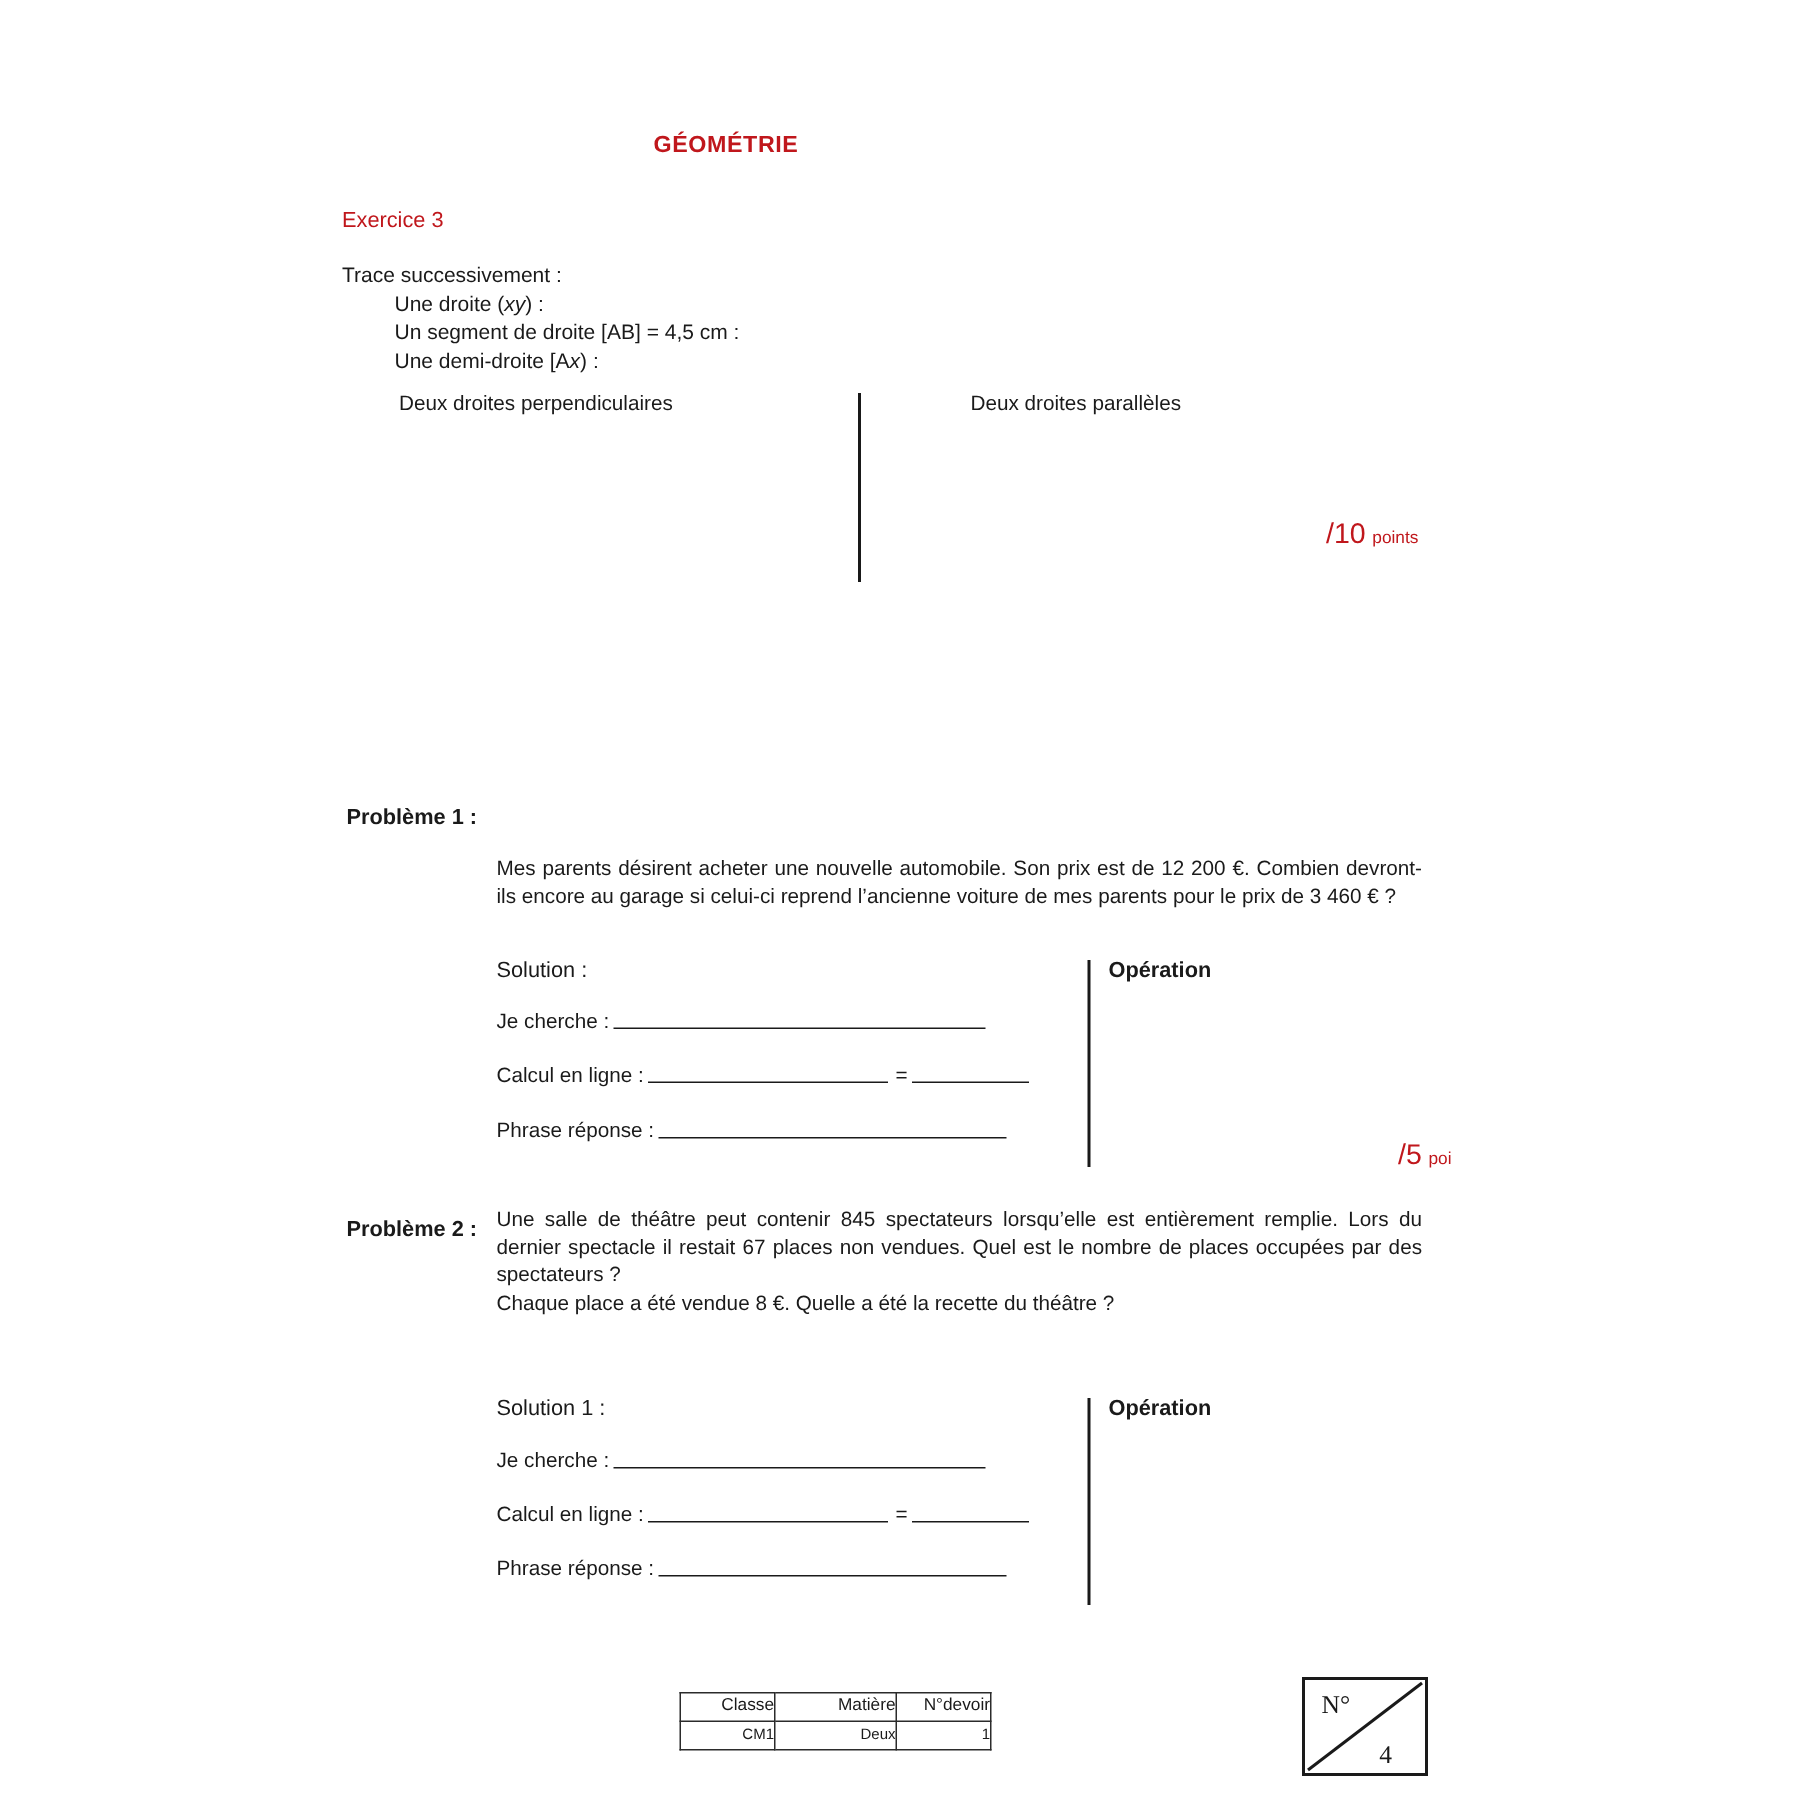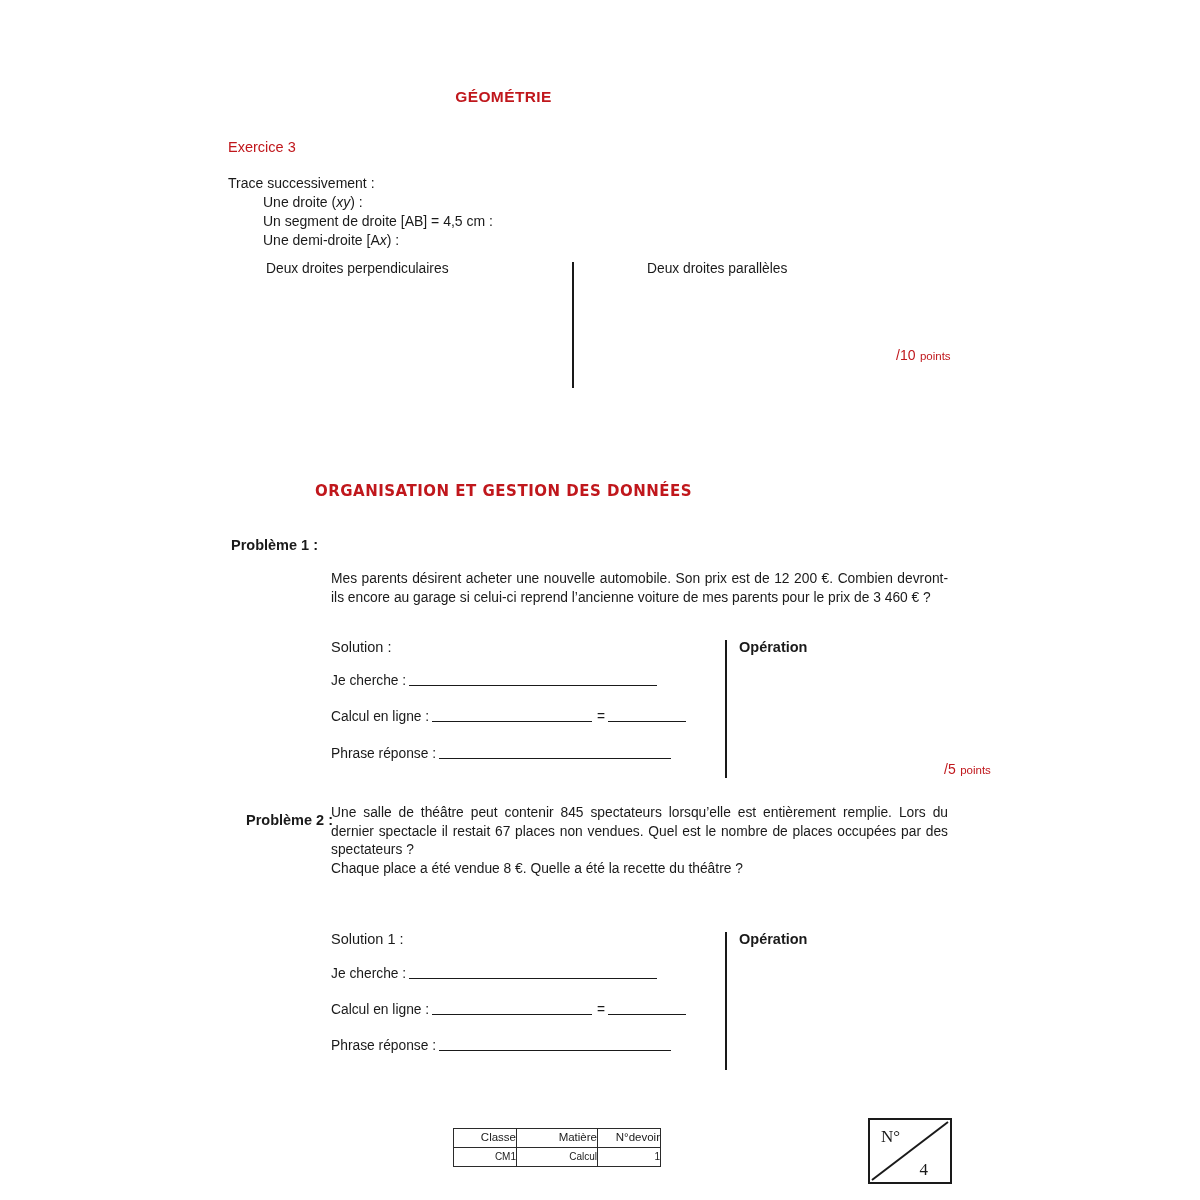--- a/index.html
+++ b/index.html
@@ -14,21 +14,20 @@
     font-family: "Liberation Sans", sans-serif;
     color: #1a1a1a;
     -webkit-font-smoothing: antialiased;
   }
   .page {
     position: absolute;
     inset: 0;
     width: 968px;
     height: 1200px;
     overflow: hidden;
-    padding-left: 39px;
   }
   .abs { position: absolute; }
 
   
   .section-title {
     font-weight: bold;
     color: #c0171c;
     letter-spacing: 0.2px;
   }
   .title-geometrie {
@@ -73,33 +72,33 @@
   }
   .vrule-geo  { left: 572px; top: 262px; height: 126px; }
   .vrule-p1   { left: 725px; top: 640px; height: 138px; }
   .vrule-p2   { left: 725px; top: 932px; height: 138px; }
 
   
   .points {
     color: #c0171c;
     white-space: nowrap;
   }
-  .points .num { font-size: 14px; margin-left: 12px; }
+  .points .num { font-size: 19px; }
   .points .unit { font-size: 11.5px; }
   .points-10 { left: 884px; top: 346px; }
   .points-5  { left: 932px; top: 760px; }
 
   
   .prob-label {
     font-weight: bold;
     font-size: 14.5px;
     left: 231px;
   }
   .prob1-label { top: 537px; }
-  .prob2-label { top: 812px; margin-left: 15px; }
+  .prob2-label { top: 812px; }
 
   .prob-body {
     left: 331px;
     width: 617px;
     font-size: 13.8px;
     line-height: 18.5px;
     text-align: justify;
   }
   .prob-body p { margin: 0; }
   .prob-body p.nojust { text-align: left; }
@@ -206,21 +205,20 @@
 
   <div class="abs body-text lbl-para">Deux droites parallèles</div>
 
   <div class="abs vrule vrule-geo"></div>
 
   <div class="abs points points-10">
     <span class="num">/10</span>
     <span class="unit">points</span>
   </div>
 
-  <div class="abs section-title title-ogd">ORGANISATION ET GESTION DES DONNÉES</div>
 
   <div class="abs prob-label prob1-label">Problème 1 :</div>
 
   <div class="abs prob-body prob1-body">
     <p>Mes parents désirent acheter une nouvelle automobile. Son prix est de 12 200 €. Combien devront-ils encore au garage si celui-ci reprend l’ancienne voiture de mes parents pour le prix de 3 460 € ?</p>
   </div>
 
   <div class="abs solution-head p1-solution">Solution :</div>
 
   <div class="abs operation-head p1-operation">Opération</div>
@@ -273,21 +271,21 @@
 
   <table class="abs footer-table">
     <tbody>
         <tr>
       <td class="c1">Classe</td>
       <td class="c2">Matière</td>
       <td class="c3">N°devoir</td>
     </tr>
     <tr class="vals">
       <td class="c1">CM1</td>
-      <td class="c2">Calcul</td>
+      <td class="c2">Deux</td>
       <td class="c3">1</td>
     </tr>
   </tbody>
     </table>
 
   <div class="abs num-box">
     <svg width="80" height="62" viewBox="0 0 80 62">
       <line x1="2" y1="60" x2="78" y2="2" stroke="#1a1a1a" stroke-width="2"></line>
     </svg>
     <span class="n-label">N°</span>

